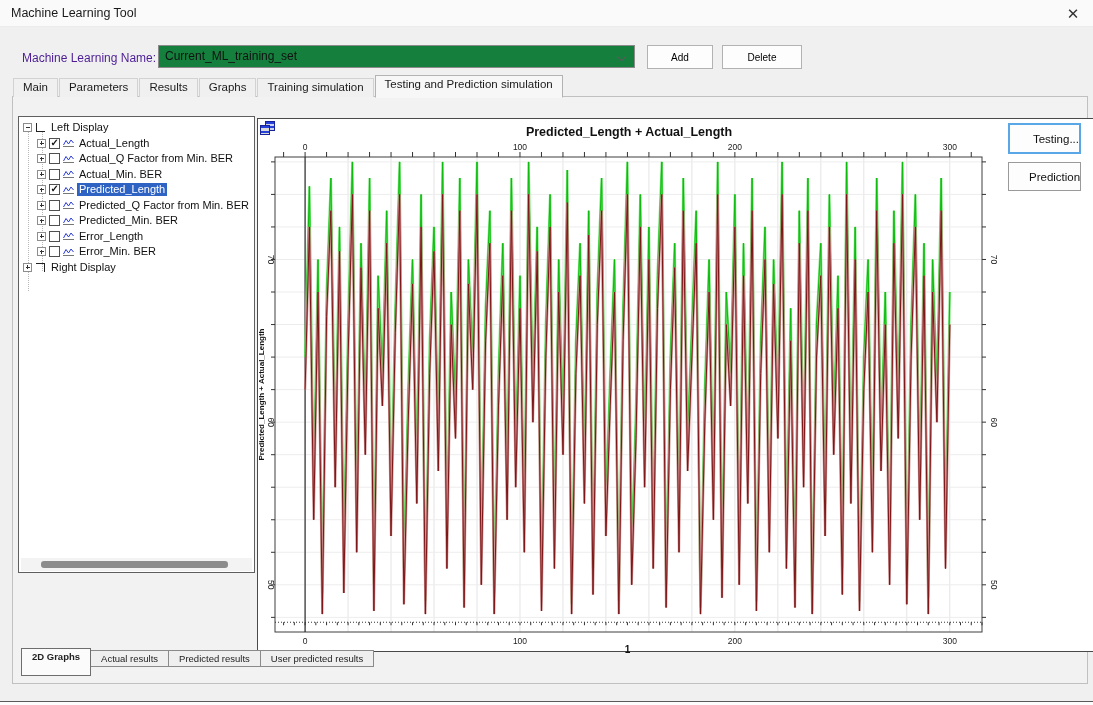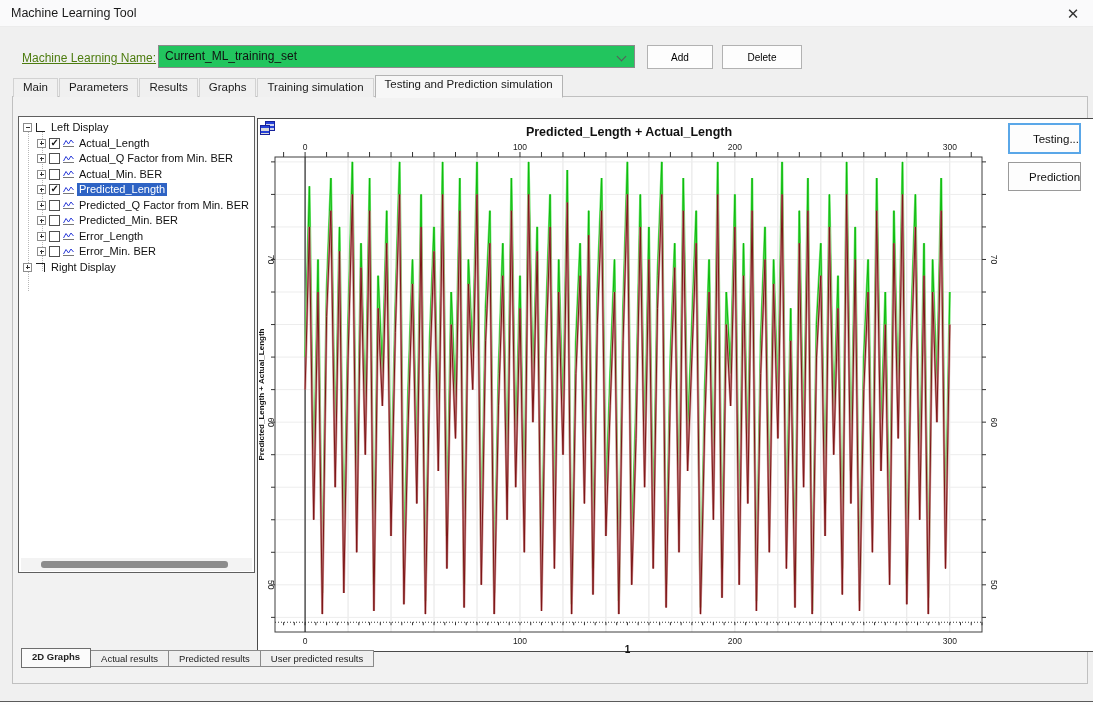--- a/index.html
+++ b/index.html
@@ -3,22 +3,22 @@
 <meta charset="utf-8">
 <style>
   * { margin:0; padding:0; box-sizing:border-box; }
   html,body { width:1093px; height:705px; }
   body { font-family:"Liberation Sans", sans-serif; background:#f0f0f0; position:relative; overflow:hidden; }
 
   .titlebar { position:absolute; left:0; top:0; width:1093px; height:27px; background:#fafafb; border-bottom:1px solid #ececec; }
   .titlebar .wtitle { position:absolute; left:11px; top:6px; font-size:12.5px; color:#1a1a1a; }
   .close-btn { position:absolute; right:9px; top:3px; width:22px; height:21px; text-align:center; font-size:15px; color:#333; line-height:21px; cursor:default; }
 
-  .ml-label { position:absolute; left:22px; top:51px; font-size:12px; color:#4d7c0f;text-decoration:underline; }
-  .combo { position:absolute; left:158px; top:45px; width:477px; height:23px; background:#22c55e; border:1px solid #8a8a8a; }
+  .ml-label { position:absolute; left:22px; top:51px; font-size:12px; color:#4c1d95; }
+  .combo { position:absolute; left:158px; top:45px; width:477px; height:23px; background:#15803d; border:1px solid #8a8a8a; }
   .combo .ctext { position:absolute; left:6px; top:3px; font-size:12px; color:#111; }
   .combo .chev { position:absolute; right:9px; top:7px; width:7px; height:7px; border-right:1.6px solid #5a5a5a; border-bottom:1.6px solid #5a5a5a; transform:rotate(45deg); }
   .tool-btn { position:absolute; top:45px; height:24px; background:#fdfdfd; border:1px solid #b2b2b2; font-size:10px; color:#000000; text-align:center; font-family:"Liberation Sans",sans-serif; }
   #add-btn { left:647px; width:66px; }
   #del-btn { left:722px; width:80px; }
 
   .tabstrip { position:absolute; left:13px; top:74px; height:23px; display:flex; align-items:flex-end; z-index:3; }
   .tab { font-size:11.5px; color:#1a1a1a; padding:2px 9px 3px 9px; height:19px; background:#f0f0f0; border:1px solid #d2d2d2; border-bottom:none; margin-right:1px; white-space:nowrap; }
   .tab.active { background:#f7f7f7; border:1px solid #b3b3b3; border-bottom:1px solid #f7f7f7; height:23px; margin-bottom:-1px; z-index:4; }
 
@@ -50,21 +50,21 @@
   .cicon .b1 { position:absolute; left:5px; top:0; width:10px; height:10px; background:#cfd4ee; border:1px solid #16219a; background-image:repeating-linear-gradient(#2742d8 0 2px, transparent 2px 4px); }
   .cicon .b2 { position:absolute; left:0; top:4px; width:10px; height:10px; background:#d9d9d9; border:1px solid #16219a; background-image:repeating-linear-gradient(#2742d8 0 2px, transparent 2px 5px); }
 
   .side-btn { position:absolute; width:73px; background:#fdfdfd; border:1px solid #9a9a9a; font-size:11.5px; color:#111; text-align:right; padding-left:2px; font-family:"Liberation Sans",sans-serif; overflow:hidden; white-space:nowrap; }
   #testing-btn { left:995px; top:26px; height:31px; border:2px solid #5aa7e8; }
   #prediction-btn { left:995px; top:65px; height:29px;padding-left:20px; }
 
   .bottom-tabs { position:absolute; left:8px; top:553px; height:22px; display:flex; align-items:flex-start; }
   .btab { font-size:9.5px; color:#222; padding:2px 10px; height:17px; background:#efefef; border:1px solid #8a8a8a; border-left:none; white-space:nowrap; }
   .btab:first-child { border-left:1px solid #8a8a8a; }
-  .btab.active { background:#fbfbfb; font-weight:bold; height:20px; margin-top:-2px; border:1px solid #6e6e6e; z-index:2; }
+  .btab.active { background:#fbfbfb; font-weight:bold; height:28px; margin-top:-2px; border:1px solid #6e6e6e; z-index:2; }
 
   .footer-line { position:absolute; left:0; top:701px; width:1093px; height:1px; background:#5a5a5a; }
   .footer-pad { position:absolute; left:0; top:702px; width:1093px; height:3px; background:#fdfdfd; }
 </style>
 </head>
 <body>
 
 <div>
   <div class="titlebar">
     <span class="wtitle">Machine Learning Tool</span>

